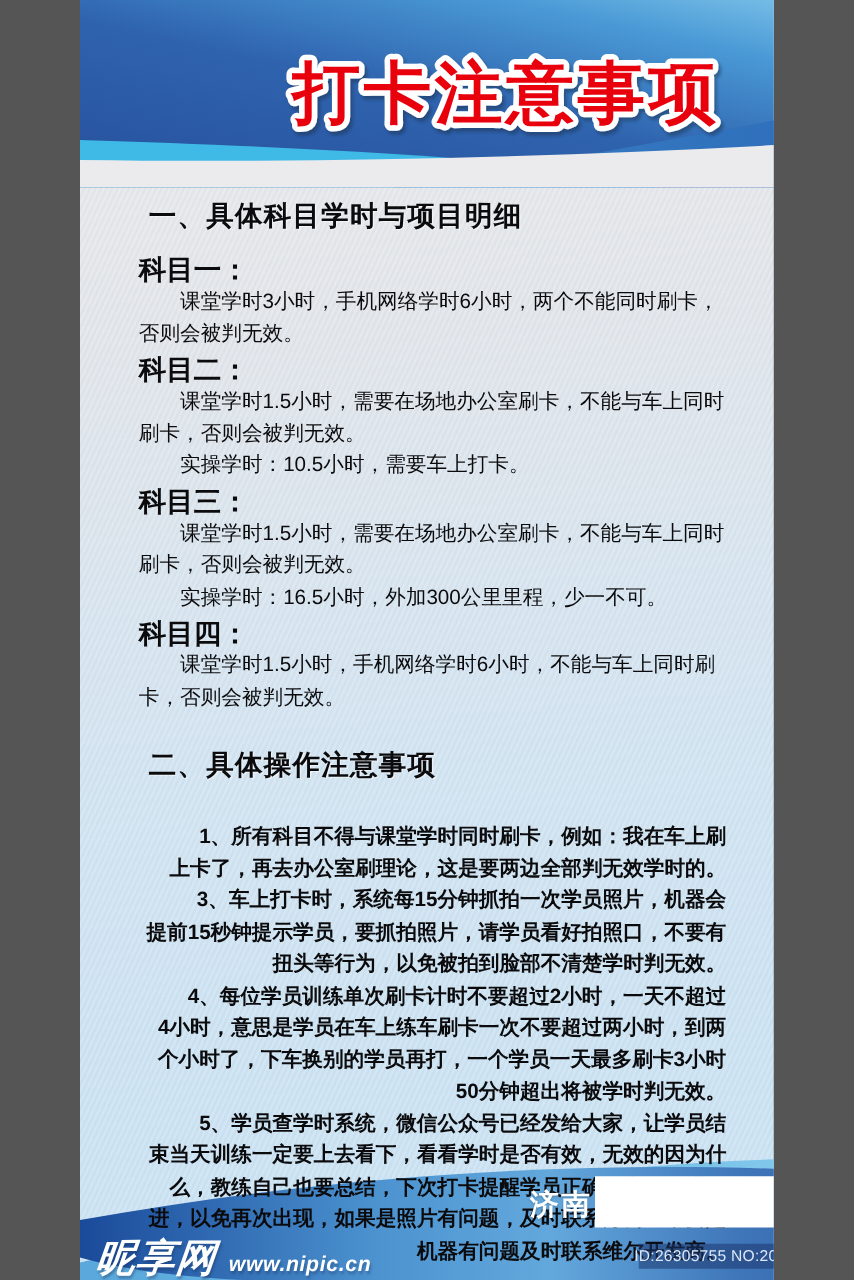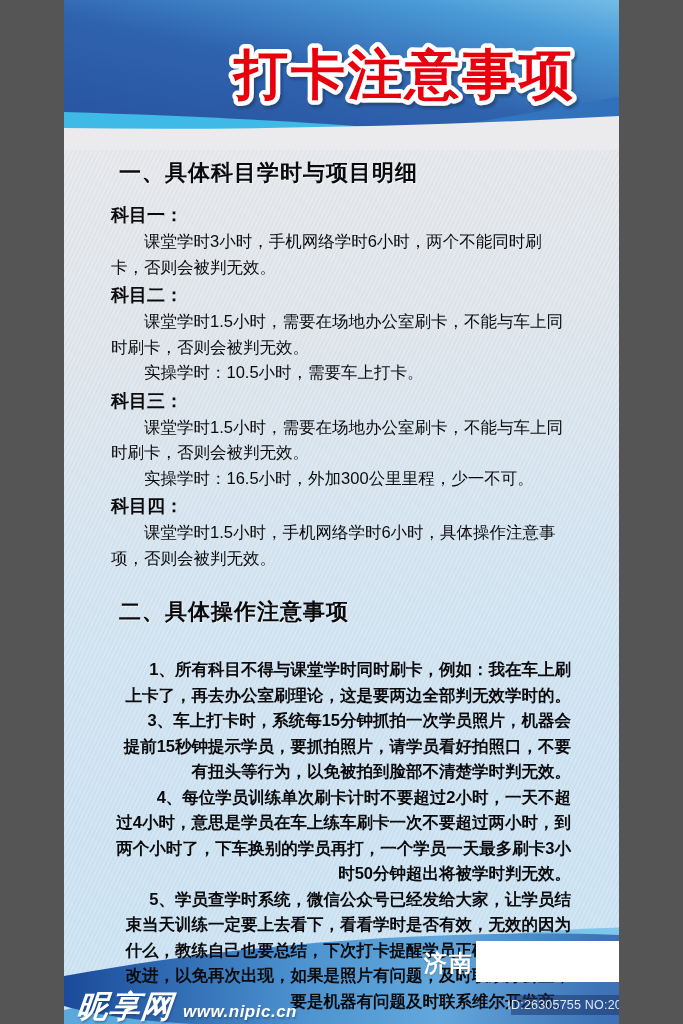--- a/index.html
+++ b/index.html
@@ -21,31 +21,31 @@
     font-family:"Liberation Sans","DejaVu Sans",sans-serif;
     font-weight:bold;
     paint-order:stroke;
     stroke:#ffffff;stroke-width:9px;stroke-linejoin:round;
     fill:#e8000f;
     letter-spacing:3px;
   }
   .ftr-svg{position:absolute;left:0;bottom:0;z-index:4;display:block;}
 
   .content{
-    position:absolute;left:47px;right:48px;top:158px;z-index:5;
+    position:absolute;left:47px;right:38px;top:158px;z-index:5;
     color:#0b0b0d;
   }
   .sec-heading{
     font-size:22px;font-weight:bold;letter-spacing:1px;
     margin:0 0 14px 8px;
     text-shadow:1px 1px 0 rgba(255,255,255,.55);
   }
   .sec2-heading{margin-top:26px;margin-bottom:30px;}
   .subject-label{
-    font-size:18px;font-weight:bold;line-height:27px;margin-top:2px;
+    font-size:22px;font-weight:bold;line-height:27px;margin-top:2px;
   }
   .body-line{
     font-size:16.5px;font-weight:400;line-height:25.5px;
     margin:0;text-indent:2em;
   }
   .note-item{
     font-size:16.5px;font-weight:600;line-height:25.5px;
     margin:0;text-indent:2em;text-align:right;
   }
 
@@ -127,21 +127,21 @@
     </div>
 
     <div>
       <div class="subject-label">科目三：</div>
       <p class="body-line">课堂学时1.5小时，需要在场地办公室刷卡，不能与车上同时刷卡，否则会被判无效。</p>
       <p class="body-line">实操学时：16.5小时，外加300公里里程，少一不可。</p>
     </div>
 
     <div>
       <div class="subject-label">科目四：</div>
-      <p class="body-line">课堂学时1.5小时，手机网络学时6小时，具体操作注意事项，否则会被判无效。</p>
+      <p class="body-line">课堂学时1.5小时，手机网络学时6小时，不能与车上同时刷卡，否则会被判无效。</p>
     </div>
 
     <div class="sec-heading sec2-heading">二、具体操作注意事项</div>
 
     <p class="note-item">1、所有科目不得与课堂学时同时刷卡，例如：我在车上刷上卡了，再去办公室刷理论，这是要两边全部判无效学时的。</p>
     <p class="note-item">3、车上打卡时，系统每15分钟抓拍一次学员照片，机器会提前15秒钟提示学员，要抓拍照片，请学员看好拍照口，不要有扭头等行为，以免被拍到脸部不清楚学时判无效。</p>
     <p class="note-item">4、每位学员训练单次刷卡计时不要超过2小时，一天不超过4小时，意思是学员在车上练车刷卡一次不要超过两小时，到两个小时了，下车换别的学员再打，一个学员一天最多刷卡3小时50分钟超出将被学时判无效。</p>
     <p class="note-item">5、学员查学时系统，微信公众号已经发给大家，让学员结束当天训练一定要上去看下，看看学时是否有效，无效的因为什么，教练自己也要总结，下次打卡提醒学员正确打卡，跟进改进，以免再次出现，如果是照片有问题，及时联系办公室，要是机器有问题及时联系维尔开发商。</p>
   </div>
 

